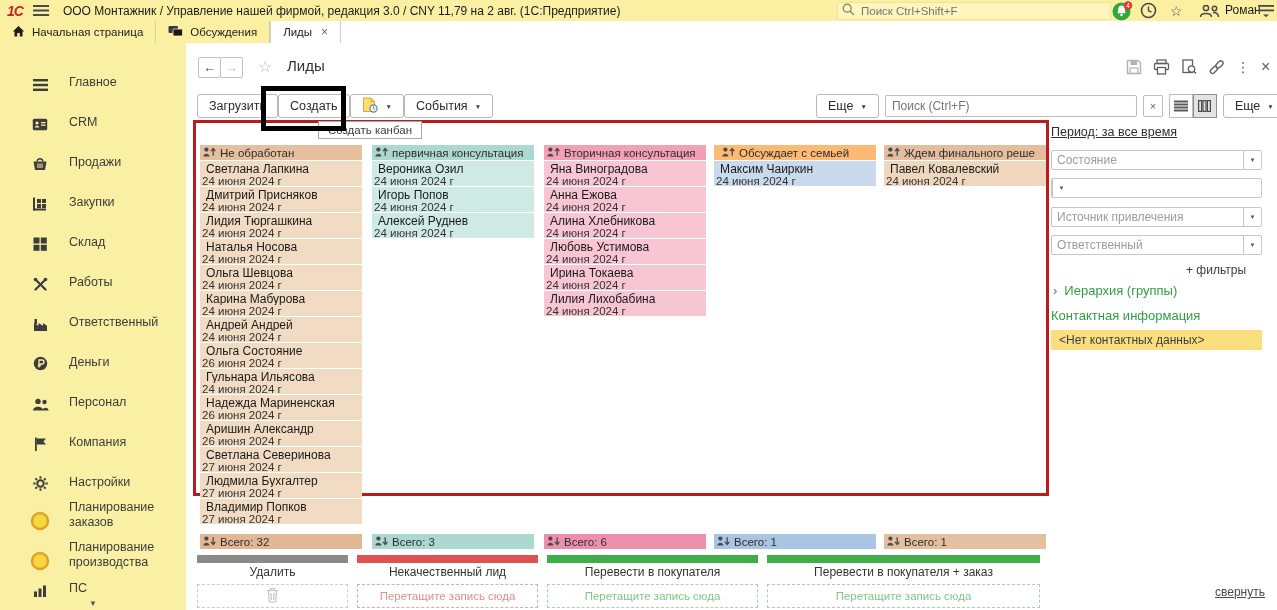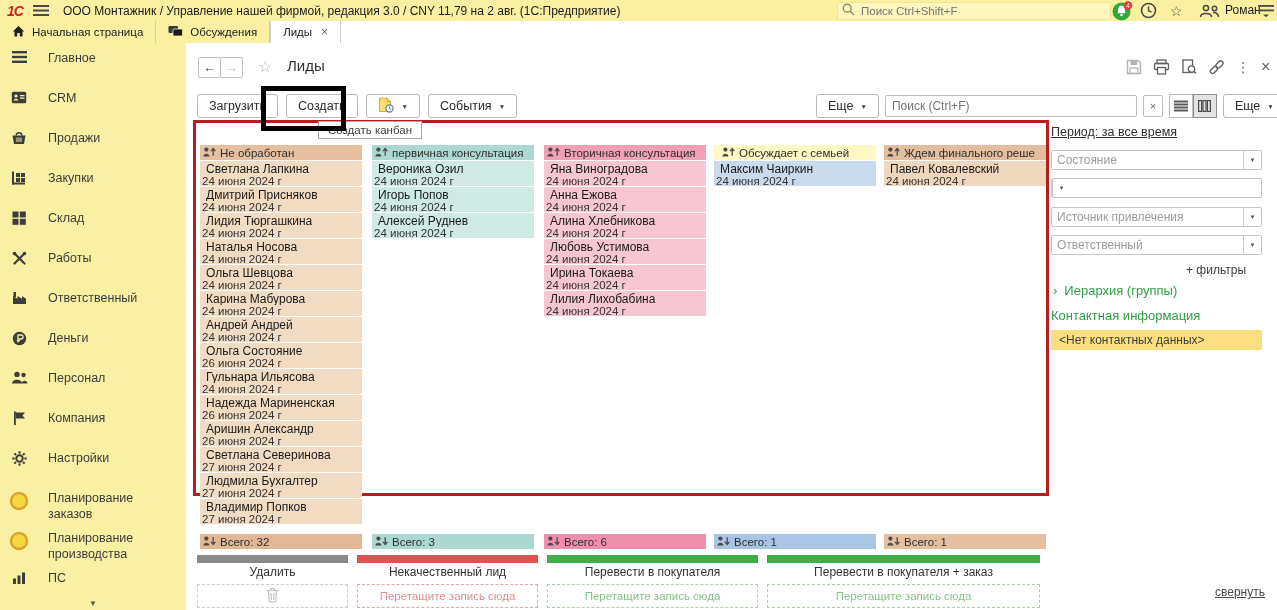--- a/index.html
+++ b/index.html
@@ -19,40 +19,40 @@
   .tb-user{position:absolute;left:1225px;top:3px;font-size:12px;color:#1c1c1c;cursor:pointer;}
   .tb-star{font-size:14px;color:#4a4a4a;}
   
   .tabbar{position:absolute;left:0;top:21px;width:1277px;height:22px;background:#fff;display:flex;}
   .tab{background:#fbf0a2;border-right:1px solid #d9d092;display:flex;align-items:center;gap:7px;
        padding:0 12px;font-size:11.5px;color:#222;cursor:pointer;white-space:nowrap;}
   .tab.active{background:#fff;border-right:1px solid #cfcfcf;border-left:1px solid #cfcfcf;}
   .tab .tclose{color:#666;font-size:12px;margin-left:2px;}
   
   .sidebar{position:absolute;left:0;top:43px;width:186px;height:567px;background:#f9f0a4;padding-top:8px;box-sizing:border-box;}
-  .side-item{display:flex;align-items:flex-start;min-height:40px;padding-left:8px;font-size:12.5px;color:#3c3c3c;cursor:pointer;}
+  .side-item{display:flex;align-items:flex-end;min-height:40px;padding-left:29px;font-size:12.5px;color:#3c3c3c;cursor:pointer;}
   .side-item .ic{width:22px;display:flex;justify-content:center;margin-right:18px;flex:none;}
   .side-item .lbl{width:122px;line-height:1.25;}
   .side-item.short{min-height:26px;}
   .side-scroll{position:absolute;left:0;bottom:2px;width:186px;text-align:center;font-size:8px;color:#555;cursor:pointer;}
   
   .navbtn{position:absolute;width:21px;height:19px;border:1px solid #c3c3c3;border-radius:2px;background:#fff;
           display:flex;align-items:center;justify-content:center;font-size:13px;cursor:pointer;}
   .nav-star{position:absolute;left:258px;top:57px;font-size:16px;color:#b8b8b8;cursor:pointer;}
   .page-title{position:absolute;left:287px;top:57px;font-size:15px;color:#333;}
   .winicons{position:absolute;top:58px;left:1126px;display:flex;gap:11px;align-items:center;height:18px;}
   .winicons span{cursor:pointer;display:flex;align-items:center;}
   .wi-kebab{font-size:14px;color:#606060;}
   .wi-close{font-size:16px;color:#606060;}
   
   .tbtn{height:24px;border:1px solid #b8b8b8;border-radius:3px;background:#fff;display:inline-flex;
         align-items:center;justify-content:center;font-size:12.5px;color:#2b2b2b;padding:0 11px;cursor:pointer;
         font-family:"Liberation Sans",sans-serif;}
   .tbtn .dd{font-size:6.5px;color:#3f3f3f;margin-left:7px;}
-  .tb-left{position:absolute;left:197px;top:94px;display:flex;gap:8px;}
+  .tb-left{position:absolute;left:197px;top:94px;display:flex;}
   .tb-right{position:absolute;left:816px;top:94px;display:flex;gap:6px;align-items:center;}
   .f-search{width:252px;height:22px;border:1px solid #bdbdbd;border-radius:2px;display:flex;align-items:center;box-sizing:border-box;}
   .f-search input{border:none;outline:none;background:transparent;font-size:12px;color:#444;width:236px;padding-left:6px;
                   font-family:"Liberation Sans",sans-serif;}
   .xbtn{width:20px;height:22px;border:1px solid #bdbdbd;border-radius:2px;background:#fff;display:flex;
         align-items:center;justify-content:center;font-size:11px;color:#666;cursor:pointer;box-sizing:border-box;}
   .vbtn{width:24px;height:24px;border:1px solid #bdbdbd;background:#fff;display:flex;align-items:center;
         justify-content:center;cursor:pointer;box-sizing:border-box;}
   .vbtn.active{background:#e3e3e3;border-color:#8f8f8f;}
   .vgroup{display:flex;}
@@ -575,21 +575,21 @@
       </div>
       <div class="kfoot" style="left: 348px; background: rgb(238, 143, 173);">
         <div><svg width="13" height="10">
             <circle cx="3.4" cy="2.6" r="2.1" fill="#4a4a4a"></circle>
             <path d="M0.4 9.6 C0.4 5.9 6.4 5.9 6.4 9.6 Z" fill="#4a4a4a"></path>
             <path d="M10.2 1.2 V8 M8 5.8 L10.2 8.4 L12.4 5.8" stroke="#4a4a4a" stroke-width="1.3" fill="none"></path>
           </svg></div>
         <div>Всего: 6</div>
       </div>
       <div class="kcol" style="left: 518px; width: 162px;">
-        <div class="kh" style="background: #fef9c3; padding-left: 8px;">
+        <div class="kh" style="background: #fdba74; padding-left: 8px;">
           <div><svg width="13" height="10">
               <circle cx="3.4" cy="2.6" r="2.1" fill="#4a4a4a"></circle>
               <path d="M0.4 9.6 C0.4 5.9 6.4 5.9 6.4 9.6 Z" fill="#4a4a4a"></path>
               <path d="M10.2 8.8 V2 M8 4.2 L10.2 1.6 L12.4 4.2" stroke="#4a4a4a" stroke-width="1.3" fill="none"></path>
             </svg></div>
           <div>Обсуждает с семьей</div>
         </div>
         <div class="kc" style="background: rgb(201, 218, 237);">
           <div class="nm">Максим Чаиркин</div>
           <div class="dt">24 июня 2024 г</div>

